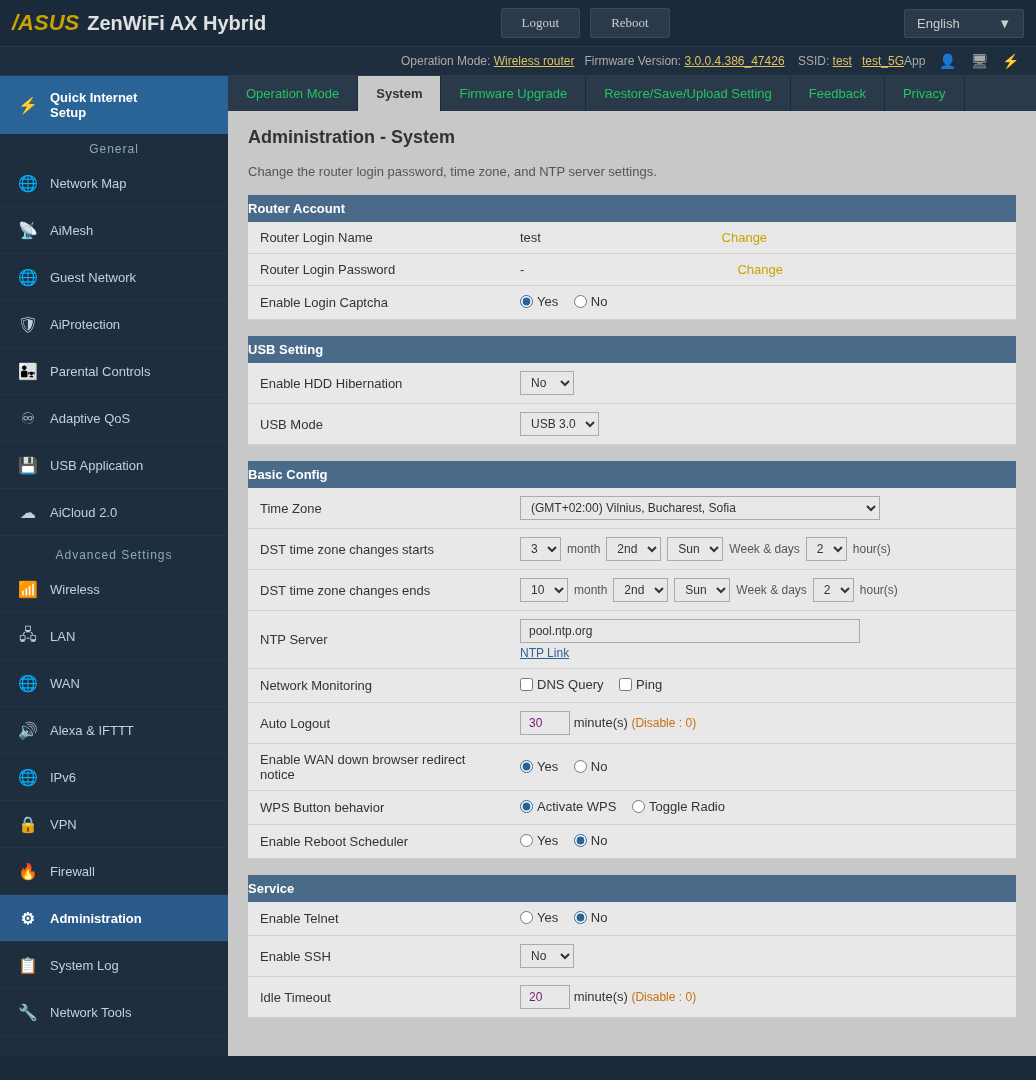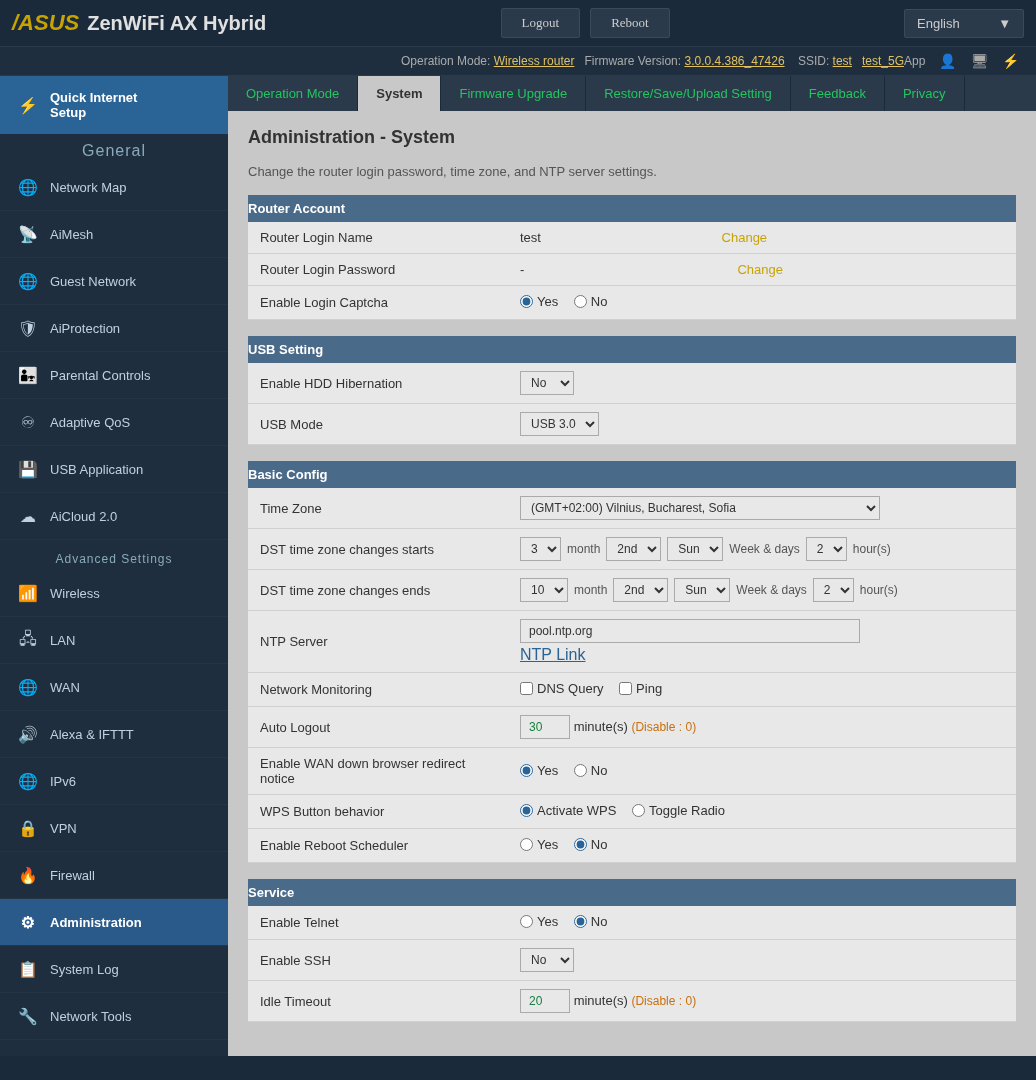--- a/index.html
+++ b/index.html
@@ -22,21 +22,21 @@
     .statusbar-right .app-label { color: #aaa; }
     .statusbar-icon { color: #aaa; font-size: 14px; }
 
     
     .main-layout { display: flex; height: calc(1080px - 100px); }
 
     
     .sidebar { width: 228px; background: #1e2e3e; flex-shrink: 0; overflow-y: auto; }
     .sidebar-quick { background: #2a6496; padding: 0; }
     .sidebar-quick-btn { display: flex; align-items: center; gap: 10px; padding: 14px 16px; color: #fff; cursor: pointer; font-size: 13px; font-weight: bold; }
-    .sidebar-section { color: #8aaabb; font-size: 16px; text-align: center; padding: 8px 0 4px; letter-spacing: 1px; }
+    .sidebar-section { color: #8aaabb; font-size: 12px; text-align: center; padding: 8px 0 4px; letter-spacing: 1px; }
     .sidebar-item { display: flex; align-items: center; gap: 10px; padding: 11px 16px; color: #c0d0e0; cursor: pointer; font-size: 13px; border-bottom: 1px solid #253545; }
     .sidebar-item.active { background: #2a5a8a; color: #fff; font-weight: bold; }
     .sidebar-item-icon { width: 24px; height: 24px; display: flex; align-items: center; justify-content: center; font-size: 16px; flex-shrink: 0; }
     .sidebar-adv-section { color: #8aaabb; font-size: 12px; text-align: center; padding: 8px 0 4px; letter-spacing: 1px; margin-top: 4px; }
 
     
     .content { flex: 1; background: #c8c8c8; overflow-y: auto; }
 
     
     .tabs { display: flex; background: #2a3a4a; gap: 0; }
@@ -57,23 +57,23 @@
     .form-table td:last-child { color: #333; }
 
     .change-link { color: #c8a400; text-decoration: none; cursor: pointer; }
 
     .radio-label { display: inline-flex; align-items: center; gap: 4px; margin-right: 12px; cursor: pointer; color: #333; font-size: 13px; }
     .radio-label input[type=radio] { accent-color: #2a6496; }
 
     select.form-select { background: #e8e8e8; border: 1px solid #aaa; color: #333; padding: 3px 6px; font-size: 12px; cursor: pointer; }
 
     .text-input { background: #e8e8e8; border: 1px solid #aaa; color: #333; padding: 4px 8px; font-size: 12px; width: 340px; }
-    .text-input-sm { background: #e8e8e8; border: 1px solid #aaa; color: #15803d; padding: 4px 8px; font-size: 12px; width: 50px; }
-
-    .ntp-link { color: #2a6496; text-decoration: underline; cursor: pointer; font-size: 16px; display: block; margin-top: 3px; }
+    .text-input-sm { background: #e8e8e8; border: 1px solid #aaa; color: #701a75; padding: 4px 8px; font-size: 12px; width: 50px; }
+
+    .ntp-link { color: #2a6496; text-decoration: underline; cursor: pointer; font-size: 12px; display: block; margin-top: 3px; }
     .orange-text { color: #c87010; font-size: 12px; }
     .checkbox-label { display: inline-flex; align-items: center; gap: 4px; margin-right: 12px; cursor: pointer; color: #333; font-size: 13px; }
 
     .dst-row { display: flex; align-items: center; gap: 6px; flex-wrap: wrap; }
     .dst-row select { font-size: 12px; }
     .dst-row span { color: #555; font-size: 12px; }
 
     .section-block { margin-bottom: 16px; }
 
     

